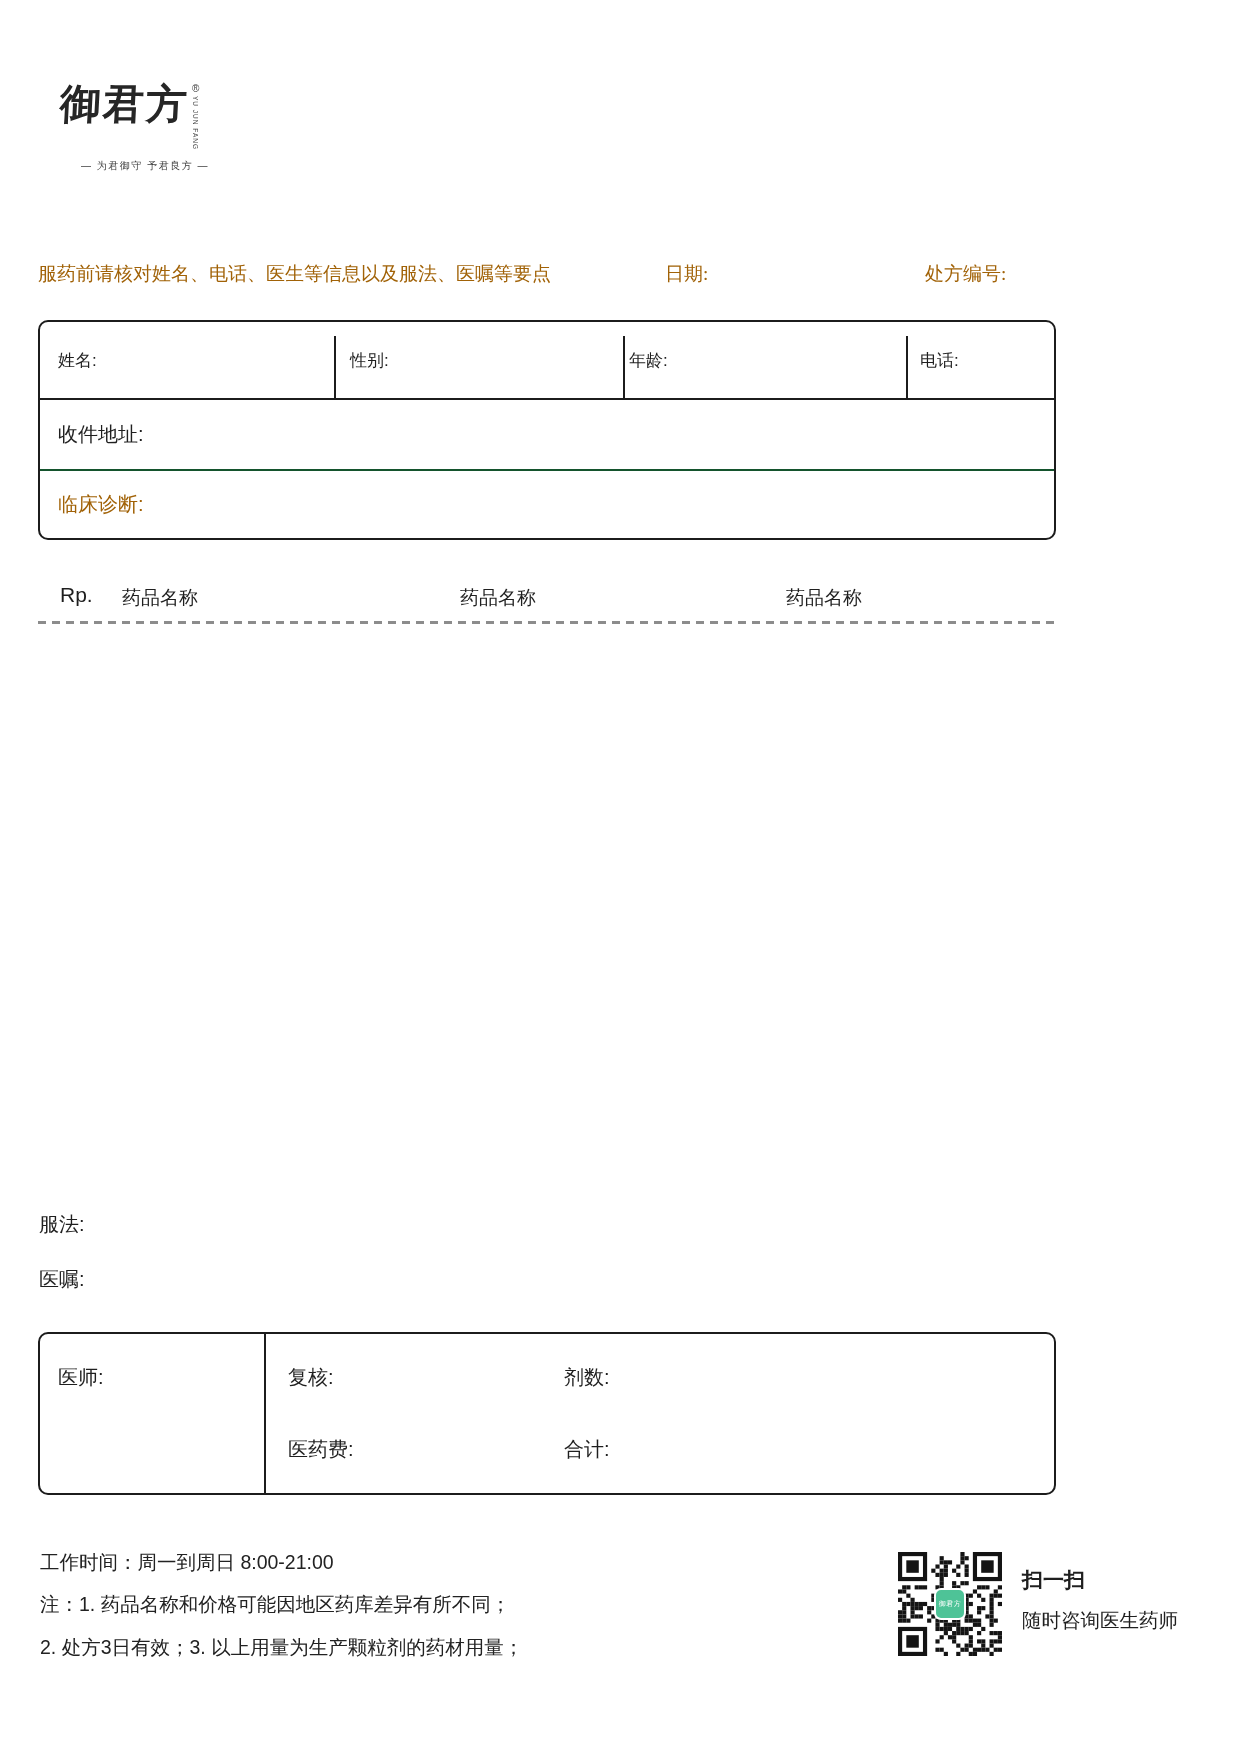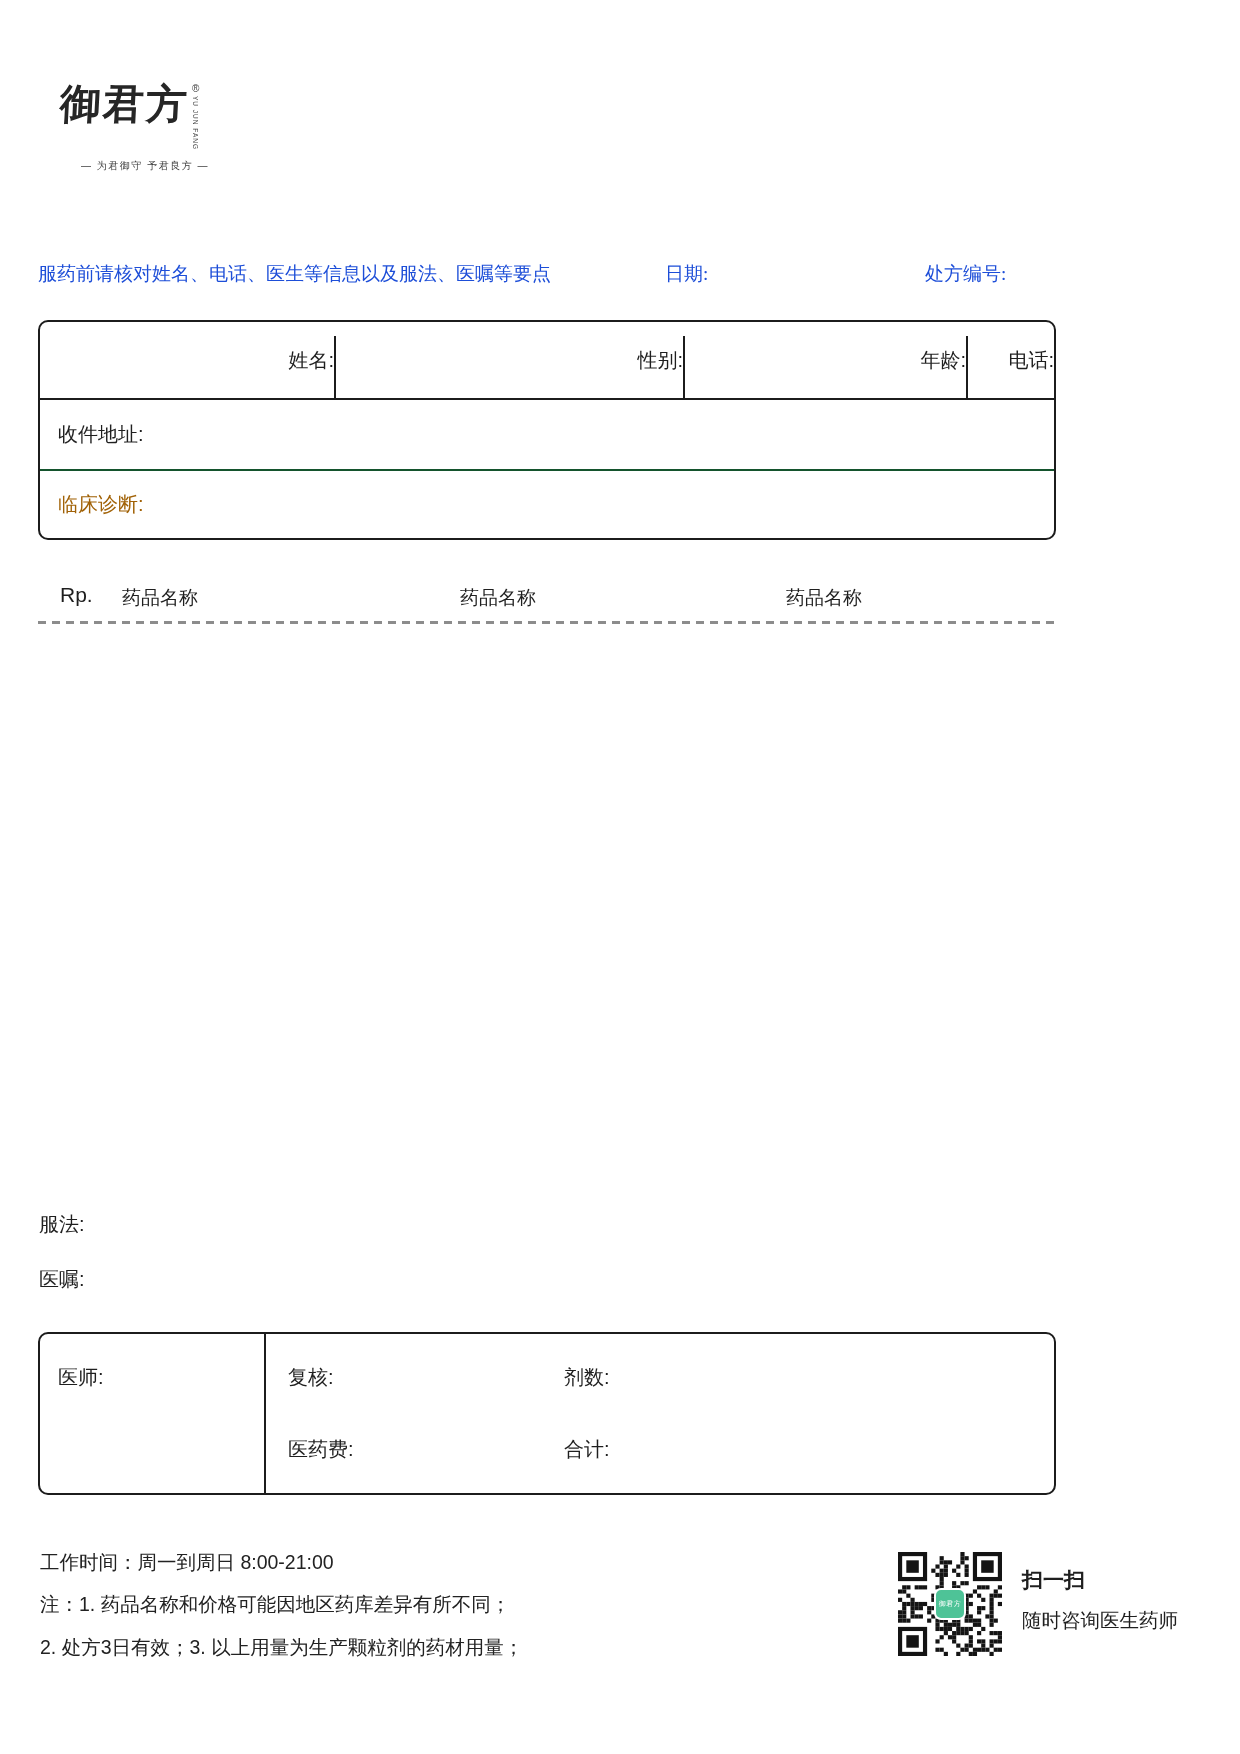--- a/index.html
+++ b/index.html
@@ -31,34 +31,34 @@
   .logo-tagline{
     margin-top:9px;font-size:10px;letter-spacing:1.5px;
     color:#3c3c3c;white-space:nowrap;text-align:center;width:170px;
   }
   .hospital-name{
     position:absolute;left:214px;top:98px;
     font-size:37px;font-weight:900;letter-spacing:2px;color:#1d1d1d;
   }
 
   
-  .notice-row{position:absolute;left:38px;top:261px;width:1018px;height:30px;font-size:19px;color:#1d4ed8;font-family:Liberation Serif, serif;}
+  .notice-row{position:absolute;left:38px;top:261px;width:1018px;height:30px;font-size:19px;color:#a16207;font-family:Liberation Serif, serif;}
   .precheck-notice{position:absolute;left:0;top:0;}
   .date-label{position:absolute;left:627px;top:0;}
   .rx-number-label{position:absolute;left:887px;top:0;}
 
   
   .patient-box{
     position:absolute;left:38px;top:320px;width:1018px;height:220px;
     border:2.5px solid #1c1c1c;border-radius:10px;box-sizing:border-box;
   }
   .pi-row1{display:flex;height:76px;border-bottom:2px solid #1c1c1c;}
-  .pi-cell{display:flex;align-items:center;box-sizing:border-box;font-size:20px;color:#1f1f1f;justify-content:flex-end;}
+  .pi-cell{display:flex;align-items:center;box-sizing:border-box;font-size:17px;color:#1f1f1f;}
   .pi-cell.c1{width:294px;padding-left:18px;}
-  .pi-cell.c2{width:347px;padding-left:14px;}
+  .pi-cell.c2{width:287px;padding-left:14px;}
   .pi-cell.c3{width:281px;padding-left:4px;}
   .pi-cell.c4{flex:1;padding-left:12px;}
   .v-divider{width:2px;background:#1c1c1c;height:62px;margin-top:14px;flex:0 0 2px;}
   .pi-row2{display:flex;align-items:center;height:71px;border-bottom:2px solid #14532d;padding-left:18px;font-size:20px;color:#1f1f1f;box-sizing:border-box;}
   .pi-row3{display:flex;align-items:center;height:66px;padding-left:18px;font-size:20px;color:#a16207;box-sizing:border-box;}
 
   
   .rp-row{position:absolute;left:38px;top:583px;width:1018px;height:30px;}
   .rp-label{position:absolute;left:22px;top:0;font-size:21px;color:#1e1e1e;}
   .drug-col-1{position:absolute;left:84px;top:2px;font-size:19px;color:#1f1f1f;}

